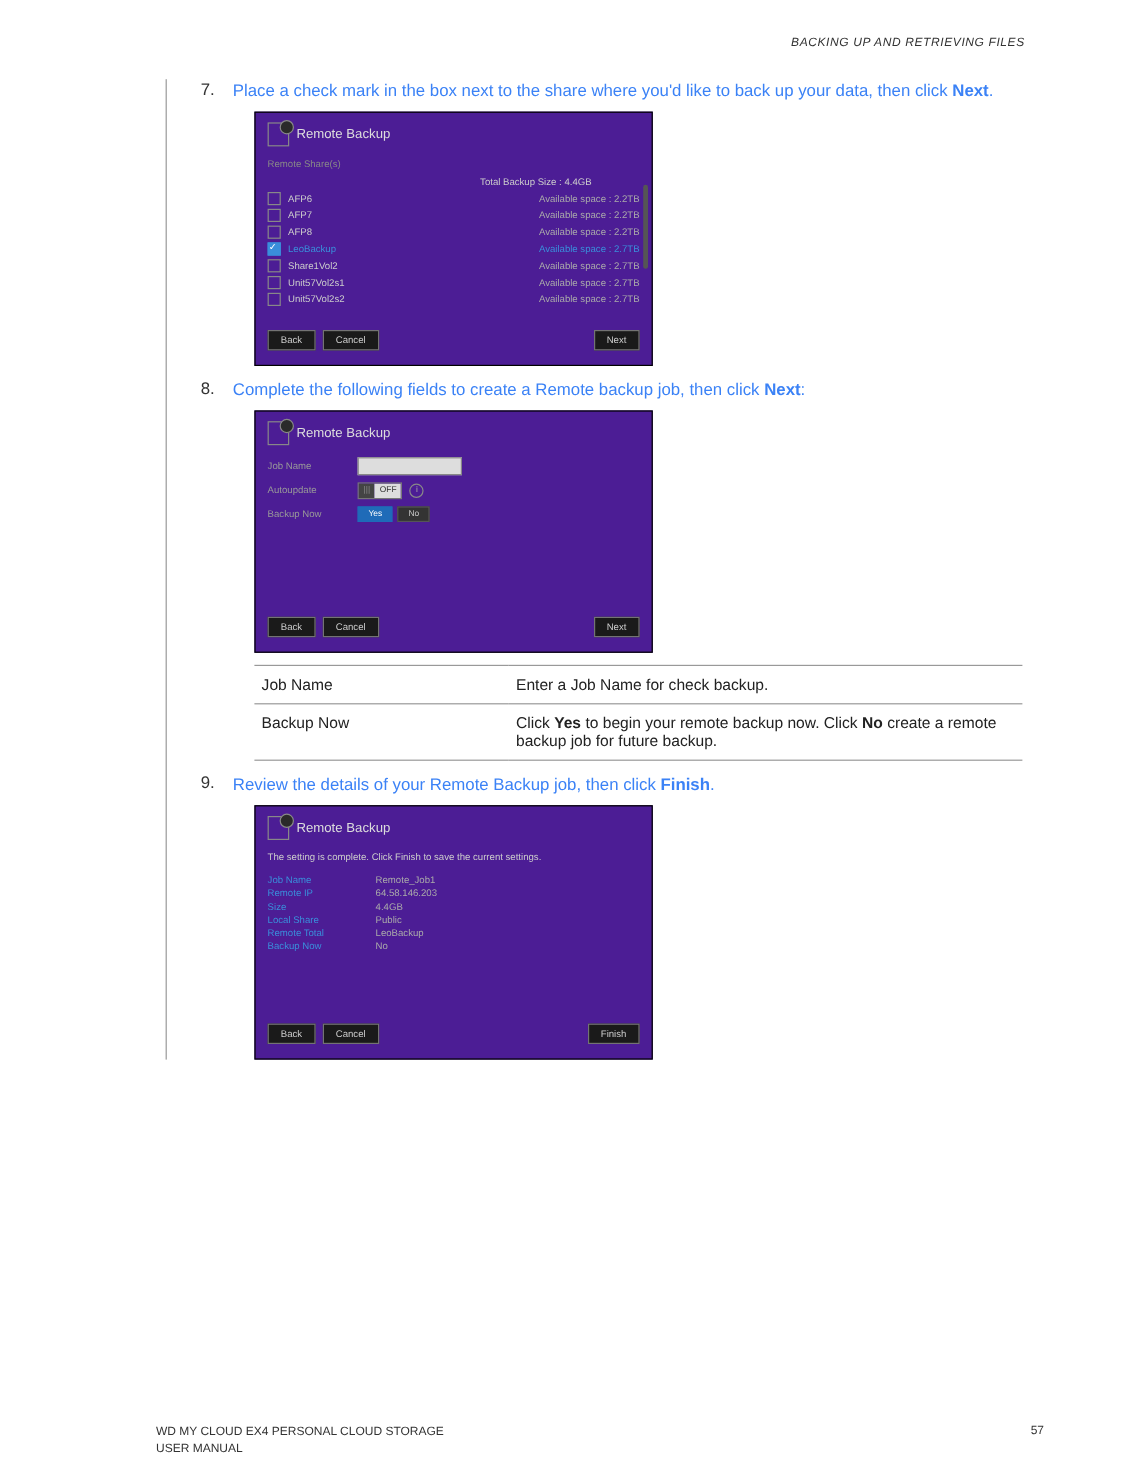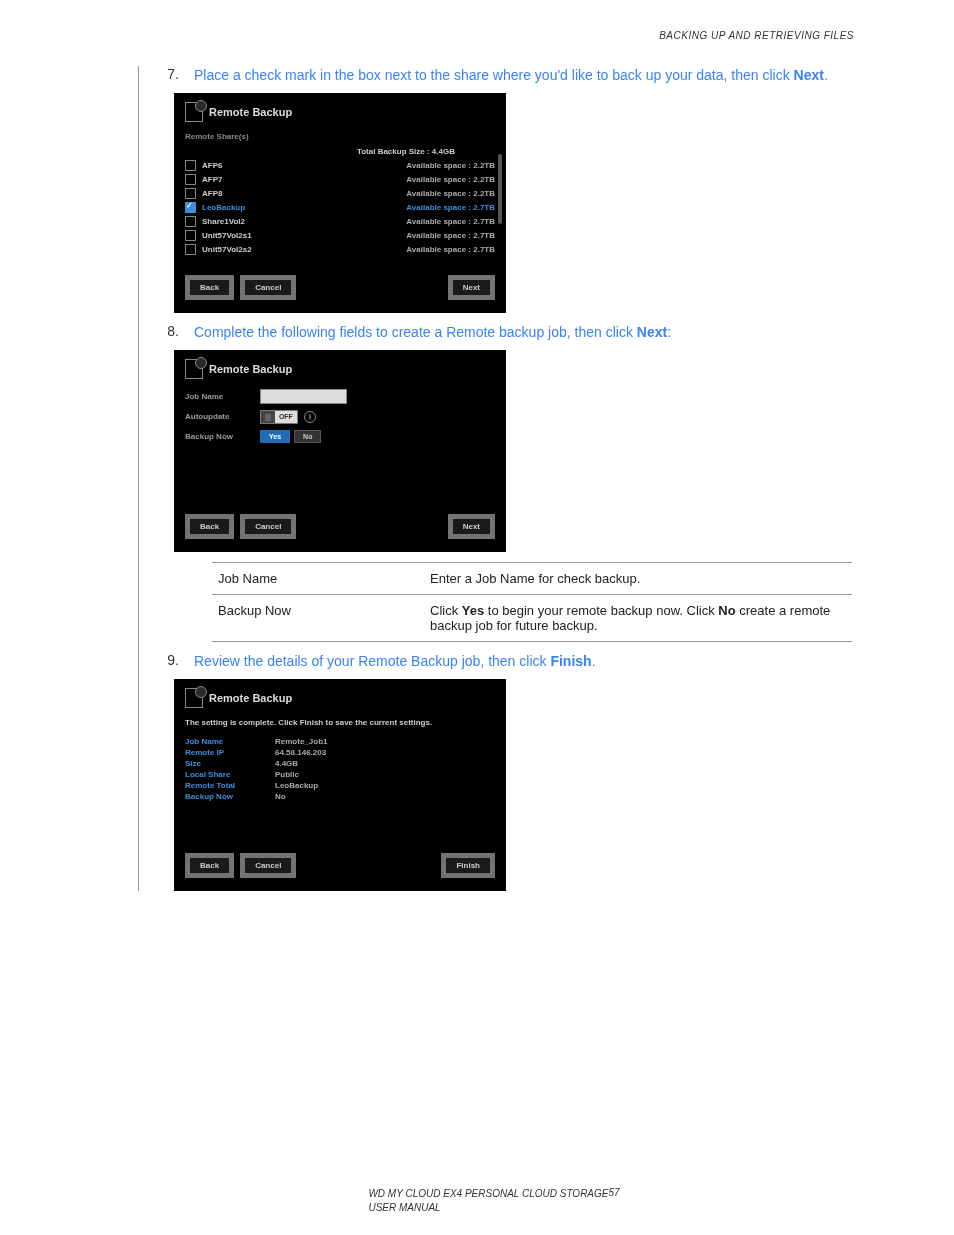--- a/index.html
+++ b/index.html
@@ -44,28 +44,27 @@
     flex: 1;
     font-size: 14px;
     color: #3b82f6;
     line-height: 1.35;
   }
   .step-body b { font-weight: bold; }
 
   
   .panel {
     width: 310px;
-    background: #000000;
+    background: #4c1d95;
     border: 1px solid #000;
-    margin: 8px 0 10px 35px;
+    margin: 8px 0 10px 73px;
     font-size: 8px;
     color: #bbb;
     padding: 8px 10px 12px 10px;
     position: relative;
-    font-weight: bold;
   }
   .panel-title-row {
     display: flex;
     align-items: center;
     font-size: 11px;
     color: #ddd;
     margin-bottom: 10px;
   }
   .panel-icon {
     width: 16px; height: 18px;
@@ -112,21 +111,21 @@
     width: 4px; height: 70px;
     background: #555;
     border-radius: 2px;
   }
   .btn-row {
     display: flex;
     margin-top: 20px;
   }
   .btn {
     background: #1a1a1a;
-    border: 5px solid #737373;
+    border: 1px solid #737373;
     color: #ccc;
     font-size: 8px;
     padding: 3px 10px;
     margin-right: 6px;
   }
   .btn.right { margin-left: auto; margin-right: 0; }
 
   
   .field-row { display: flex; align-items: center; margin: 6px 0; }
   .field-label { width: 75px; color: #999; }
@@ -196,26 +195,25 @@
   
   .summary-msg { color: #ccc; font-size: 8px; margin: 4px 0 10px 0; }
   .summary-row { display: flex; margin: 2px 0; font-size: 8px; }
   .summary-label { width: 90px; color: #3a8edb; }
   .summary-val { color: #aaa; }
 
   .footer {
     position: absolute;
     bottom: 25px;
     left: 130px;
-    right: 96px;
-    display: flex;
-    justify-content: center;
+    right: 84px;
+    display: flex;
+    justify-content: space-between;
     font-size: 10px;
     color: #333;
-    font-style: italic;
   }
   .footer-left { line-height: 1.4; }
 </style>
 </head>
 <body>
 
 <div class="page">
   <div class="header-right">BACKING UP AND RETRIEVING FILES</div>
 
   <div class="content-border">

